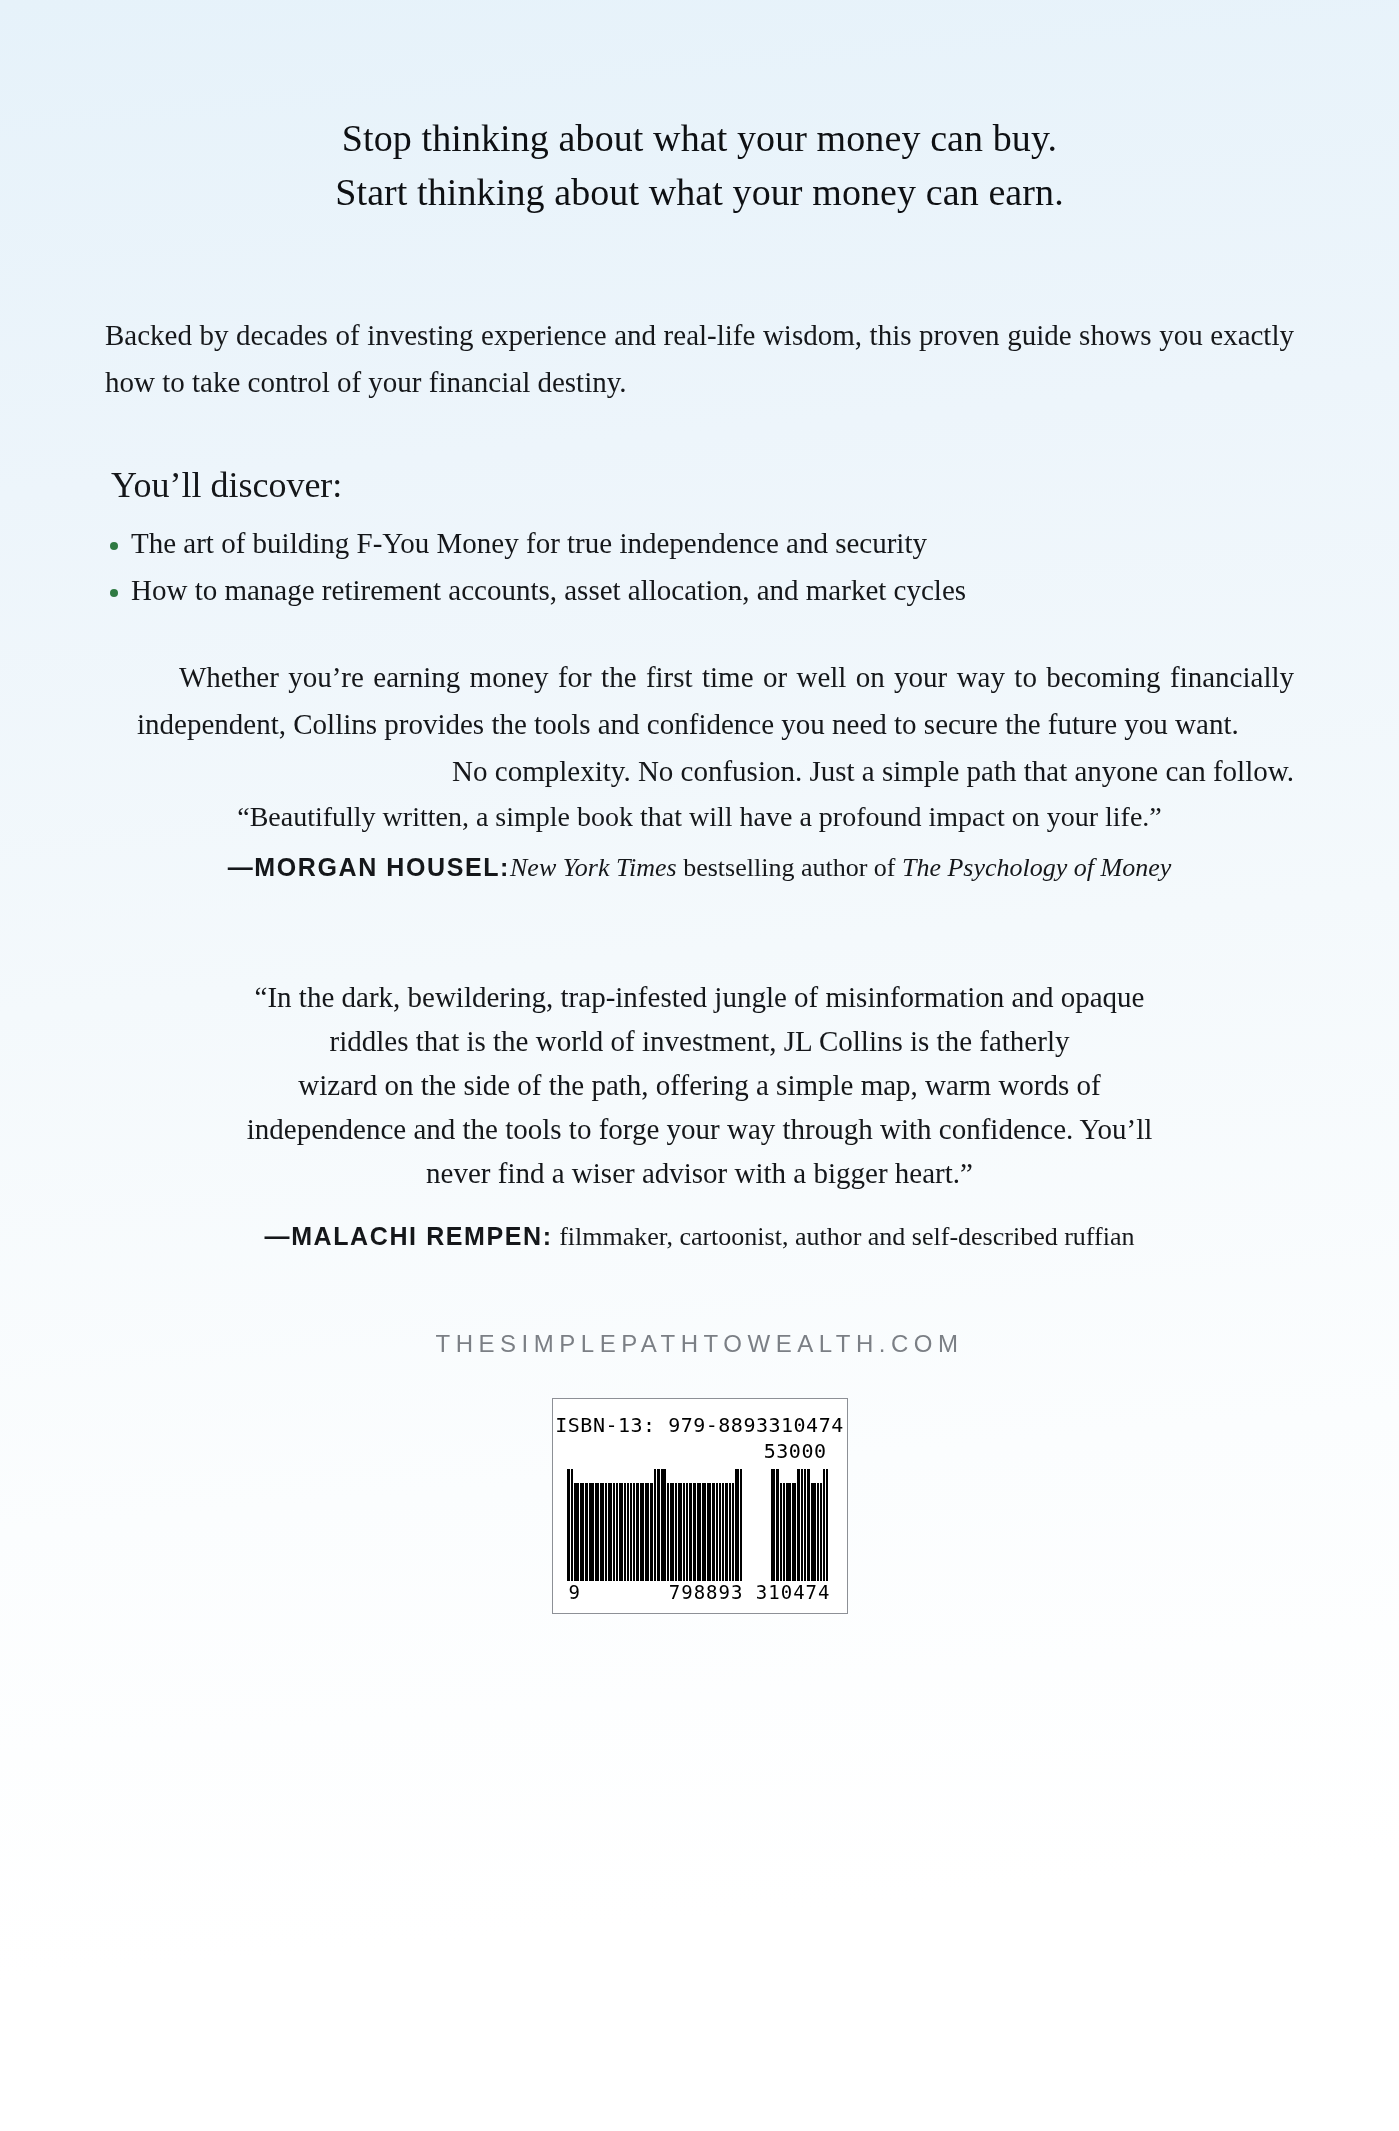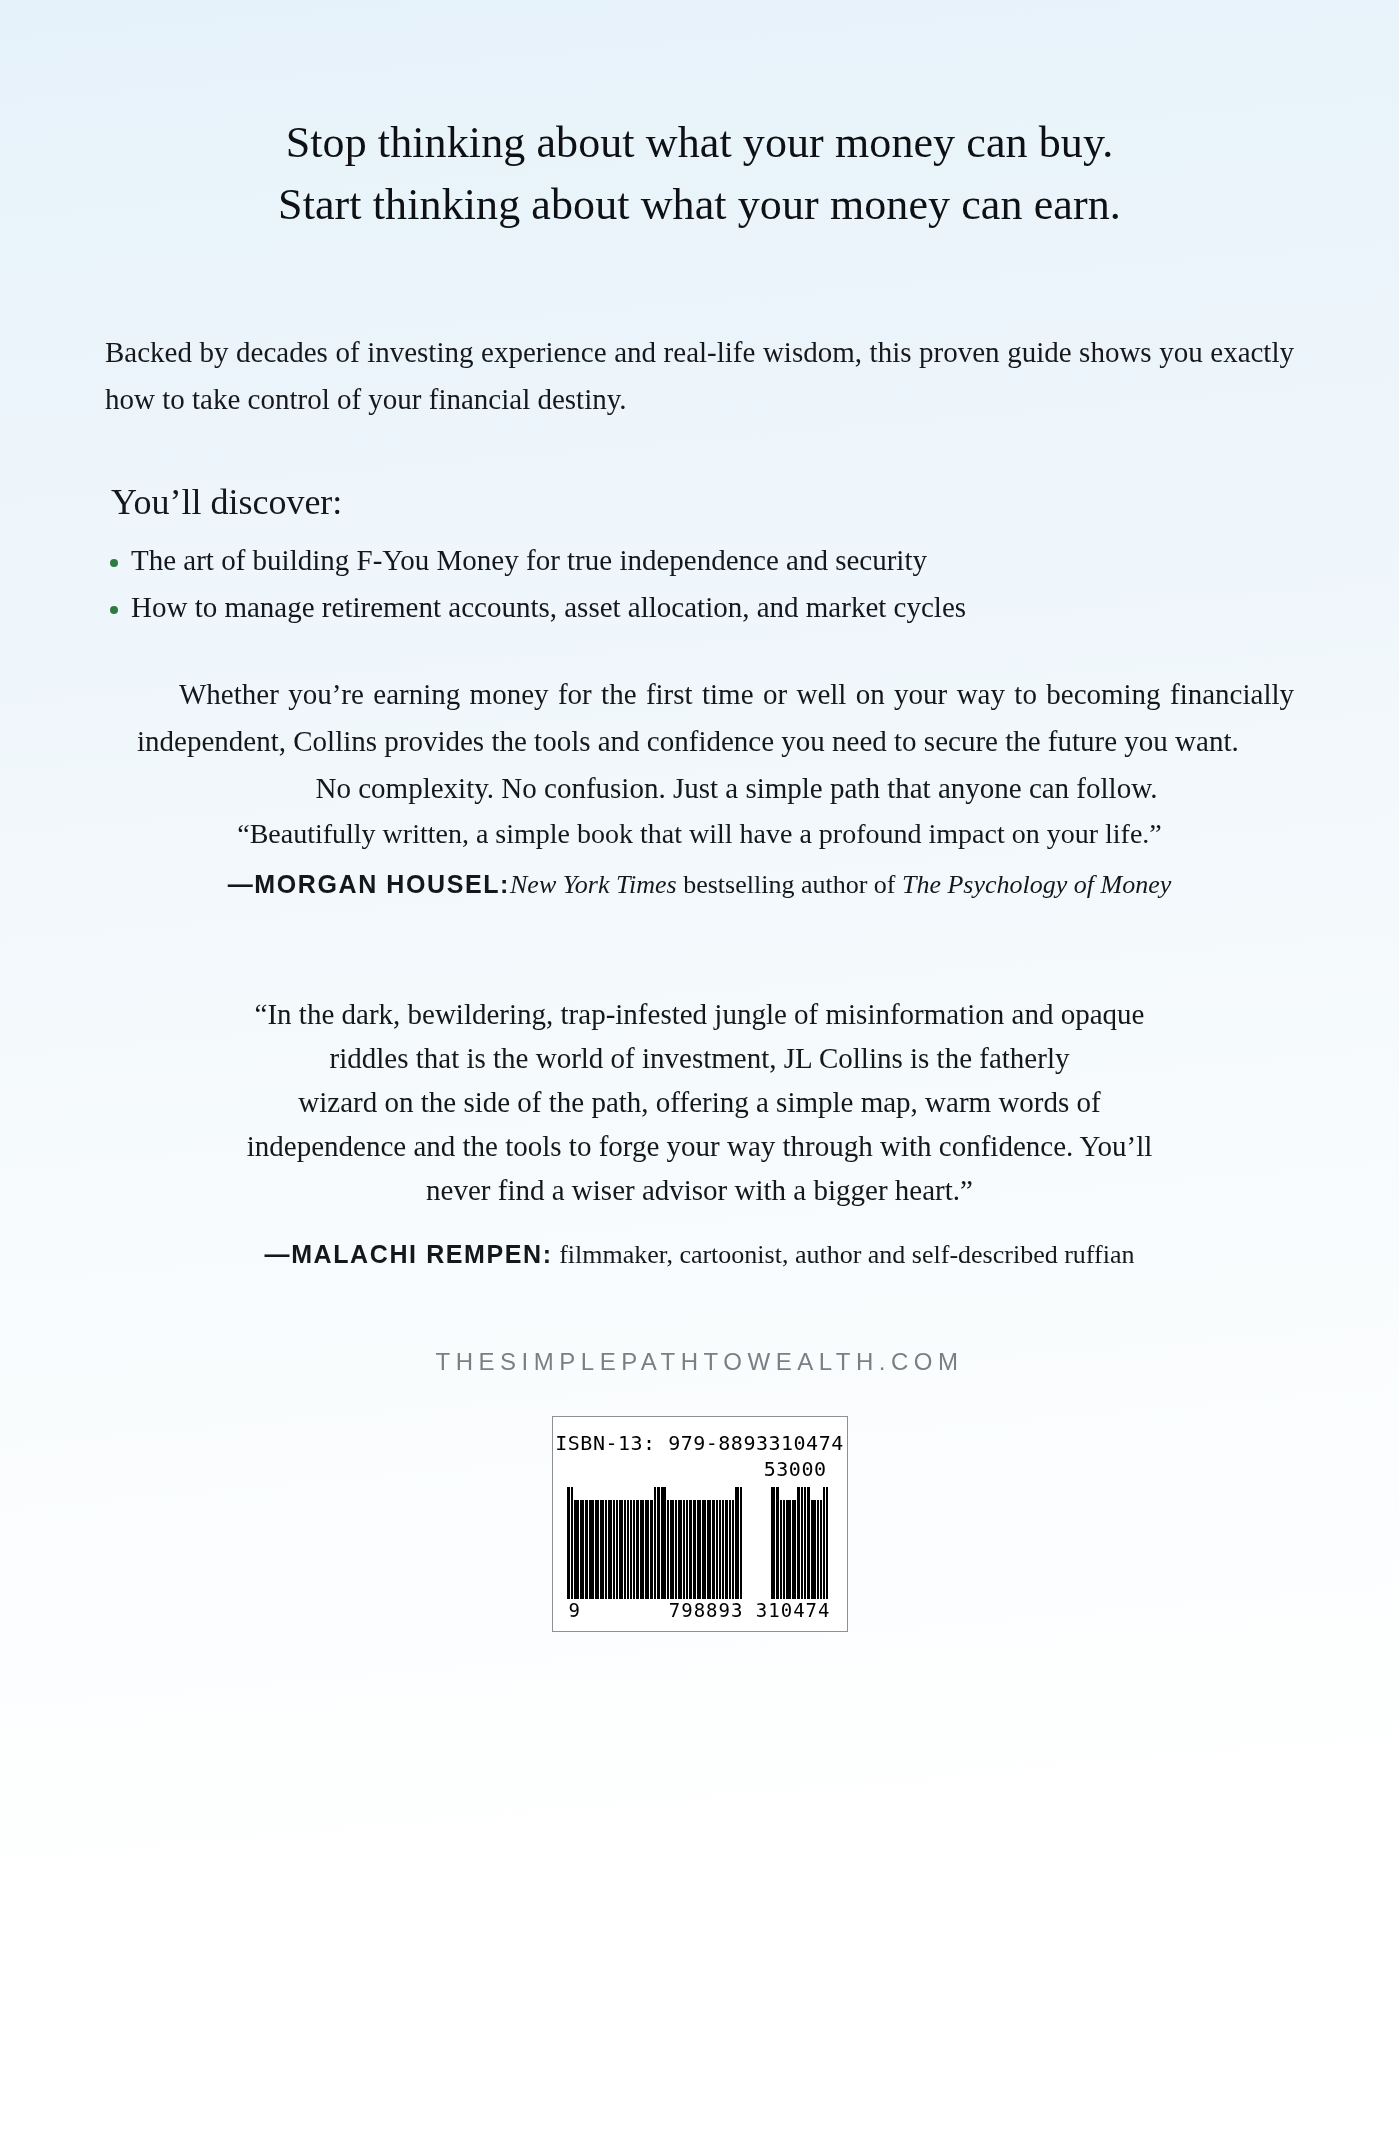--- a/index.html
+++ b/index.html
@@ -24,21 +24,21 @@
     position: relative;
   }
 
   
   .headline {
     text-align: center;
     padding-top: 112px;
     line-height: 1.42;
   }
   .headline .hl-line {
-    font-size: 44px;
+    font-size: 38px;
     letter-spacing: 0.1px;
     color: #0e1013;
     white-space: nowrap;
   }
 
   
   .intro {
     margin-top: 92px;
     font-size: 29px;
     line-height: 1.62;
@@ -77,21 +77,21 @@
   .para {
     font-size: 29px;
     line-height: 1.62;
     text-align: justify;
     text-indent: 42px;
     margin-top: 40px;
     margin-left: 32px;
   }
   .para.tight {
     margin-top: 0;
-    text-align: center;
+    text-align: right;
   }
 
   
   .blurb-block {
   }
   .blurb-quote {
     font-size: 28px;
     line-height: 1.55;
     text-align: center;
   }

